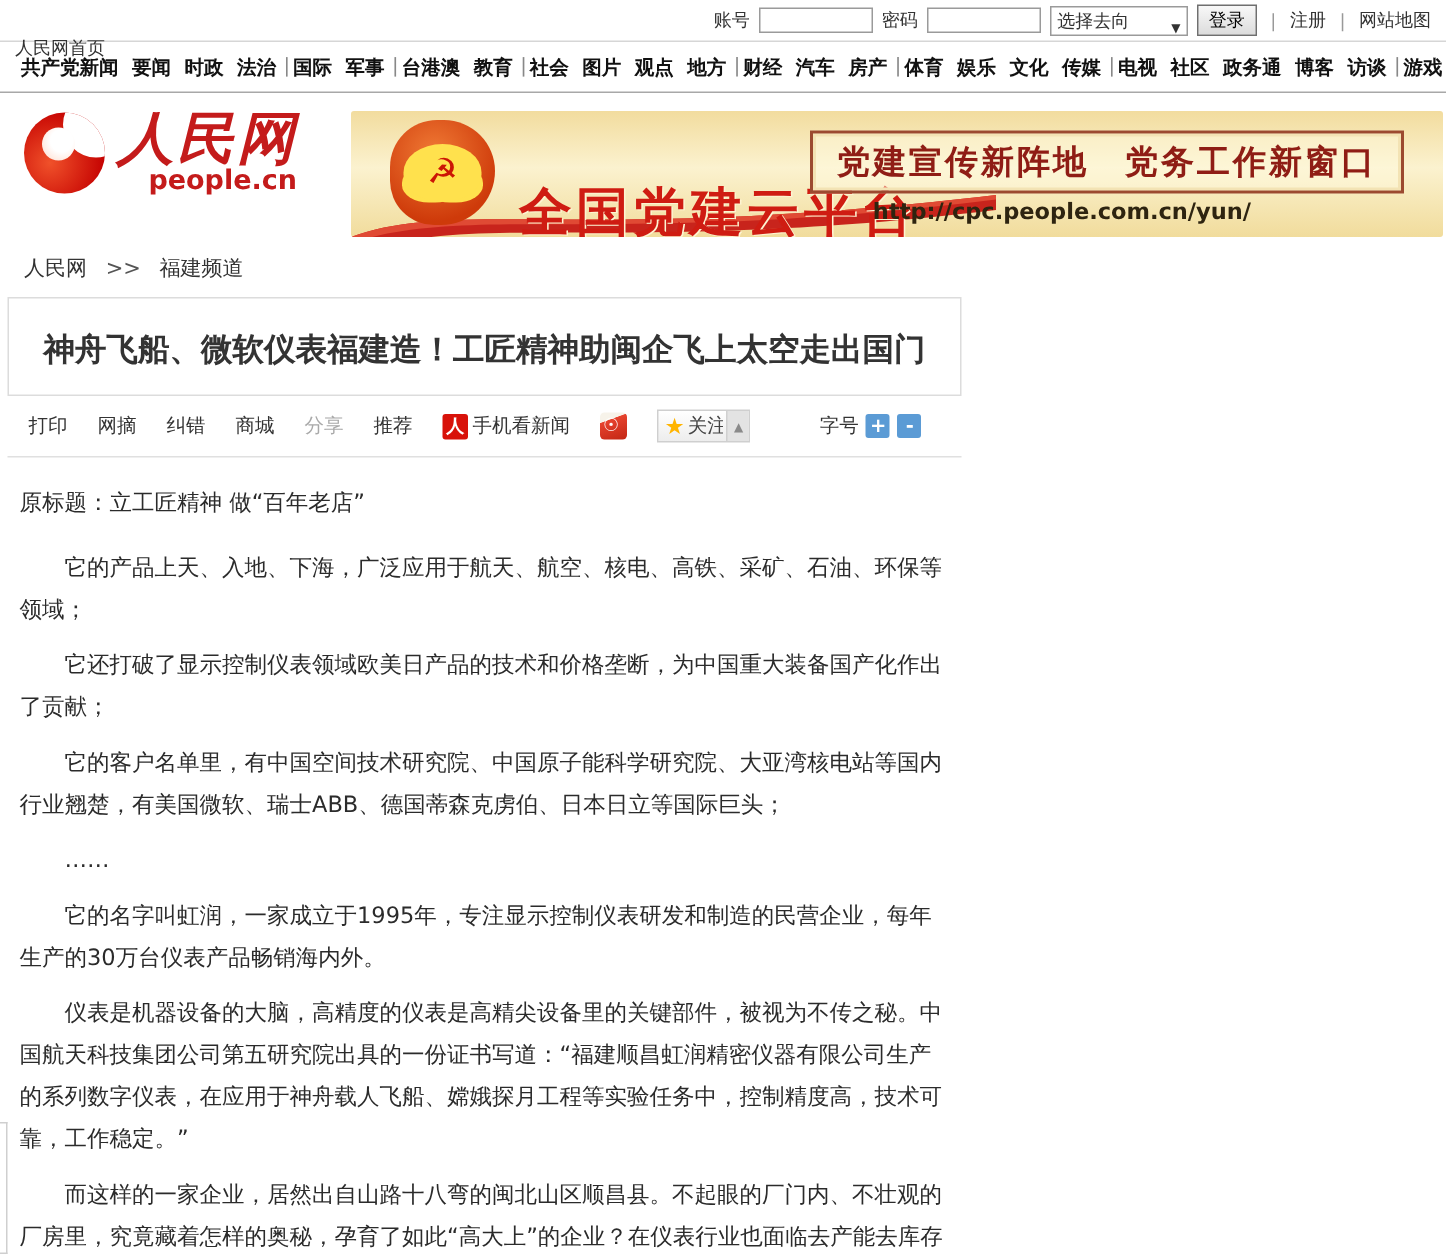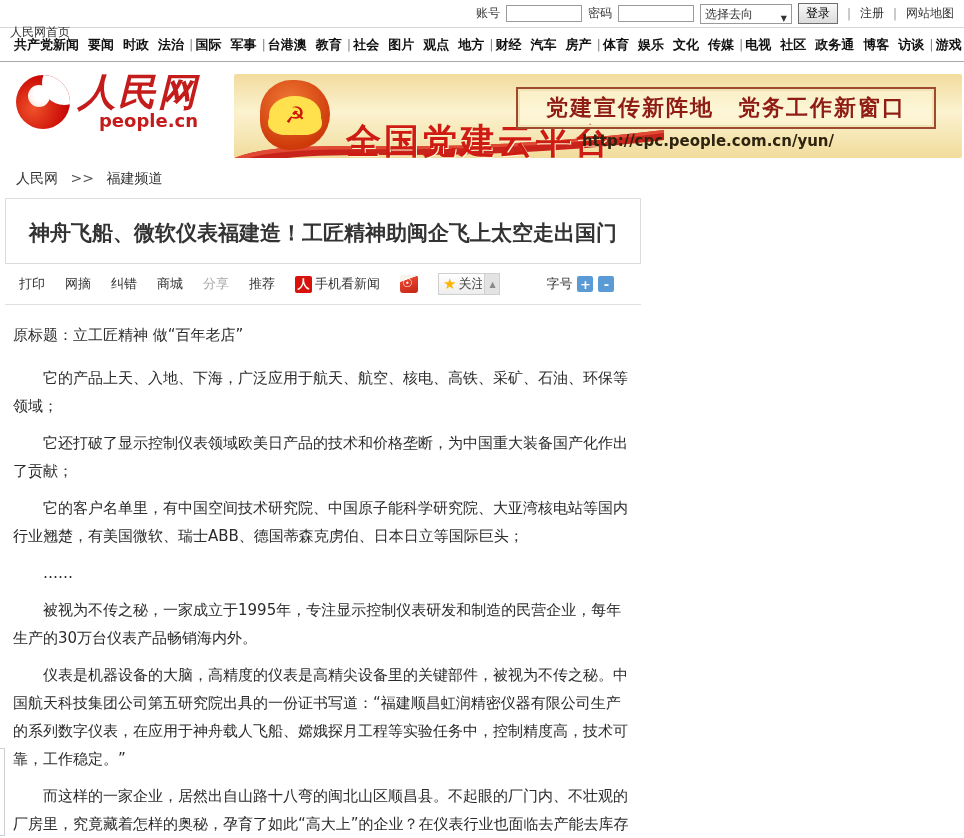--- a/index.html
+++ b/index.html
@@ -43,21 +43,21 @@
   .ribbon-svg { position: absolute; left: 0; bottom: -4px; }
   .cloud-blob { position: absolute; left: 26px; top: 6px; width: 70px; height: 70px;
     background: radial-gradient(circle at 42% 32%, #f07a35, #ce3a0a 72%); border-radius: 48% 52% 55% 45%; }
   .cloud-inner { position: absolute; left: 9px; top: 16px; width: 52px; height: 38px; background: #ffe14d;
     border-radius: 50% 50% 46% 46%;
     box-shadow: -7px 7px 0 -6px #ffe14d, 7px 7px 0 -6px #ffe14d;
     display: flex; align-items: center; justify-content: center; font-size: 23px; color: #cc1505; }
   .banner-title { position: absolute; left: 112px; top: 22px; font-size: 35px; font-weight: bold;
     color: #cf1c12; letter-spacing: 3px; text-shadow: 1px 1px 0 #fdf4d2; margin-top: 22px; }
   .banner-box { position: absolute; right: 26px; top: 13px; border: 2px solid #9c4a30;
-    box-shadow: inset 0 0 0 2px #f3e3b4; padding: 4px 28px; font-size: 22px; font-weight: bold;
+    box-shadow: inset 0 0 0 2px #f3e3b4; padding: 4px 16px; font-size: 22px; font-weight: bold;
     color: #8f1d15; letter-spacing: 2px; background: rgba(255,250,225,.45); }
   .banner-url { position: absolute; right: 128px; top: 58px; font-size: 15px; font-weight: 600; color: #2e2410; }
   
   .crumbs { margin: 8px 0 0 16px; font-size: 14px; color: #333; }
   .crumbs a { color: #333; text-decoration: none; cursor: pointer; }
   .crumbs .csep { margin: 0 8px; color: #555; }
   
   .article { width: 636px; margin: 10px 0 0 5px; }
   .art-head { border: 1px solid #dcdcdc; padding: 20px 10px 16px; }
   .art-title { text-align: center; font-size: 21px; font-weight: bold; color: #333; line-height: 28px; }
@@ -253,21 +253,21 @@
       <p class="origin">原标题：立工匠精神 做“百年老店”</p>
 
       <p class="indent">它的产品上天、入地、下海，广泛应用于航天、航空、核电、高铁、采矿、石油、环保等领域；</p>
 
       <p class="indent">它还打破了显示控制仪表领域欧美日产品的技术和价格垄断，为中国重大装备国产化作出了贡献；</p>
 
       <p class="indent">它的客户名单里，有中国空间技术研究院、中国原子能科学研究院、大亚湾核电站等国内行业翘楚，有美国微软、瑞士ABB、德国蒂森克虏伯、日本日立等国际巨头；</p>
 
       <p class="indent">……</p>
 
-      <p class="indent">被视为不传之秘，一家成立于1995年，专注显示控制仪表研发和制造的民营企业，每年生产的30万台仪表产品畅销海内外。</p>
+      <p class="indent">它的名字叫虹润，一家成立于1995年，专注显示控制仪表研发和制造的民营企业，每年生产的30万台仪表产品畅销海内外。</p>
 
       <p class="indent">仪表是机器设备的大脑，高精度的仪表是高精尖设备里的关键部件，被视为不传之秘。中国航天科技集团公司第五研究院出具的一份证书写道：“福建顺昌虹润精密仪器有限公司生产的系列数字仪表，在应用于神舟载人飞船、嫦娥探月工程等实验任务中，控制精度高，技术可靠，工作稳定。”</p>
 
       <p class="indent">而这样的一家企业，居然出自山路十八弯的闽北山区顺昌县。不起眼的厂门内、不壮观的厂房里，究竟藏着怎样的奥秘，孕育了如此“高大上”的企业？在仪表行业也面临去产能去库存压力的今天，它又如何逆势上扬，走出国门？</p>
     </div>
 </div>
 
 <div class="float-edge"></div>
 
 </body></html>

